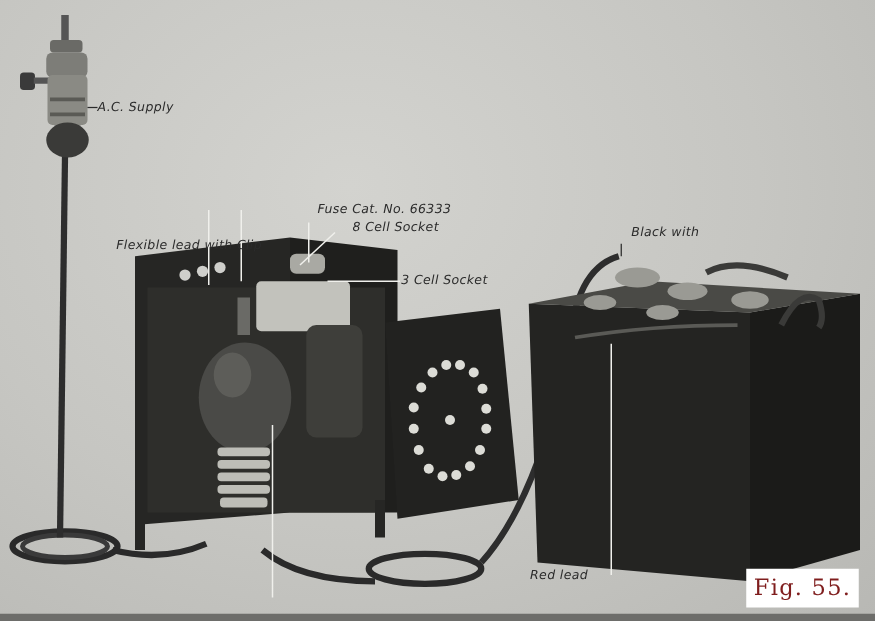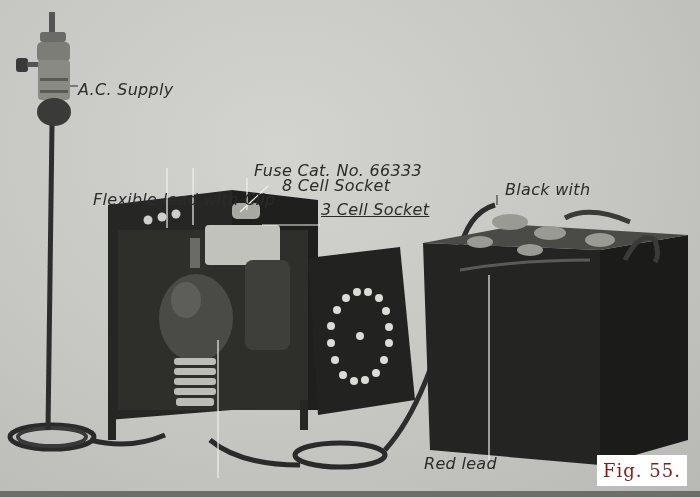--- a/index.html
+++ b/index.html
@@ -10,21 +10,21 @@
       overflow: hidden;
     }
     .figure::after {
       content: ""; position: absolute; left: 0; right: 0; bottom: 0; height: 6px; background: #6d6d6a;
     }
     svg.art { position: absolute; left: 0; top: 0; }
     .label {
       position: absolute;
       font-family: "DejaVu Sans", sans-serif;
       font-style: italic;
-      font-size: 16px;
+      font-size: 10px;
       color: #2b2b2b;
       letter-spacing: 0.3px;
       white-space: nowrap;
       line-height: 1;
     }
     .fig-caption {
       position: absolute; left: 597px; top: 455px; width: 90px; height: 31px;
       background: #ffffff;
       font-family: "DejaVu Serif", serif;
       font-size: 18px; color: #7f1d1d;
@@ -145,18 +145,18 @@
     <g stroke="#2b2b2b" stroke-width="1">
       <line x1="70" y1="86" x2="78" y2="86"></line>
       <line x1="497" y1="195" x2="497" y2="205"></line>
     </g>
   </svg>
 
   <div class="label" style="left:78px; top:82px;">A.C. Supply</div>
   <div class="label" style="left:93px; top:148px;margin-top:44px;">Flexible lead with Clip</div>
   <div class="label" style="left:254px; top:163px;">Fuse Cat. No. 66333</div>
   <div class="label" style="left:282px; top:178px;">8 Cell Socket</div>
-  <div class="label" style="left:321px; top:202px;text-decoration:underline;">3 Cell Socket</div>
+  <div class="label" style="left:321px; top:220px;">3 Cell Socket</div>
   <div class="label" style="left:505px; top:182px;">Black with</div>
   <div class="label" style="left:424px; top:456px;">Red lead</div>
 
   <div class="fig-caption">Fig. 55.</div>
 </div>
 
 </body></html>

